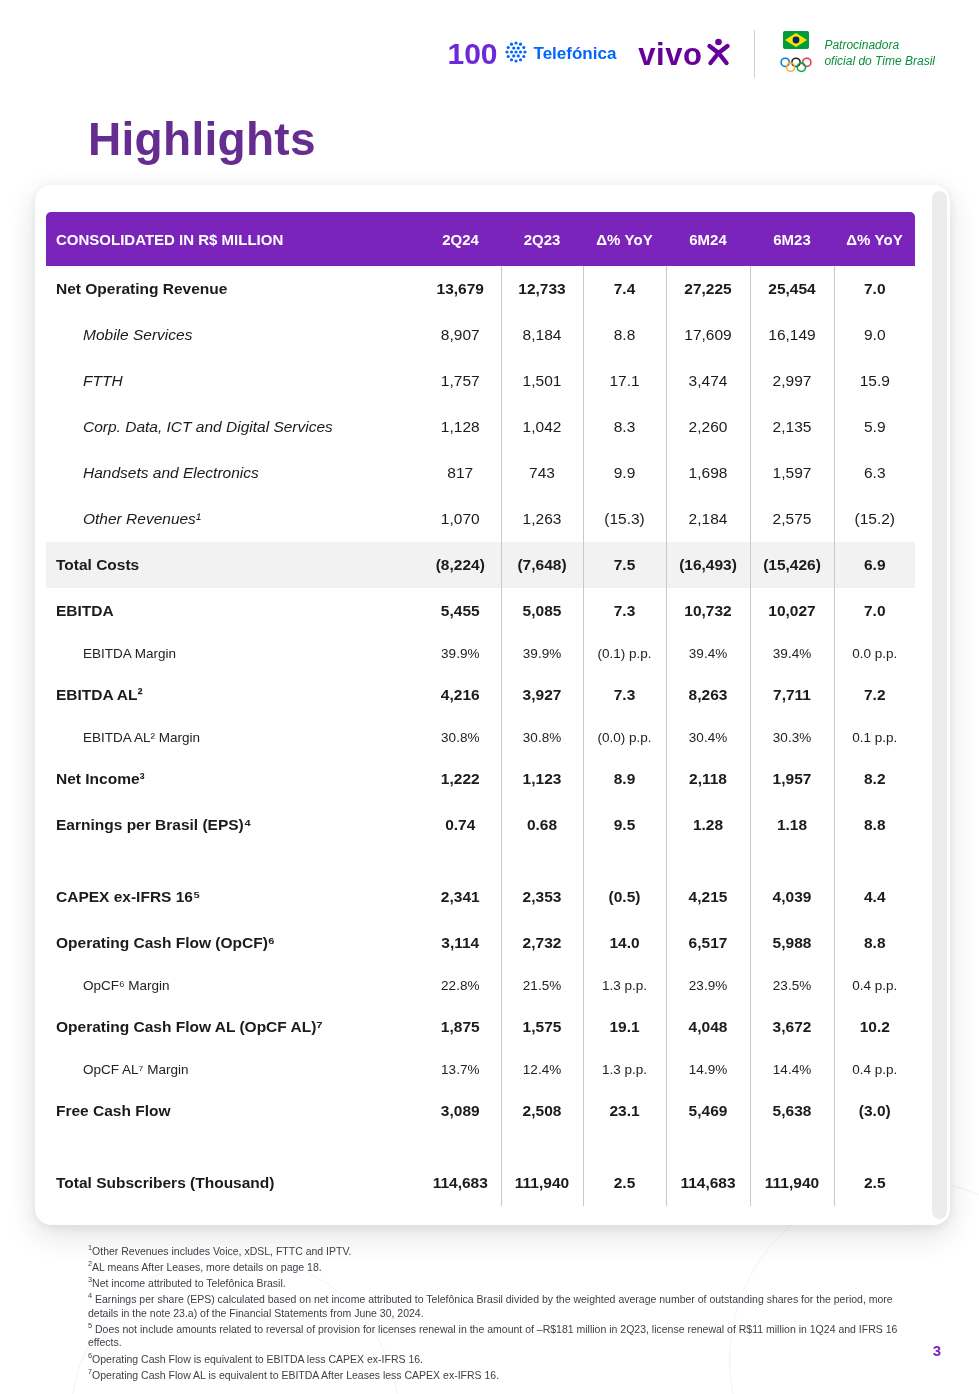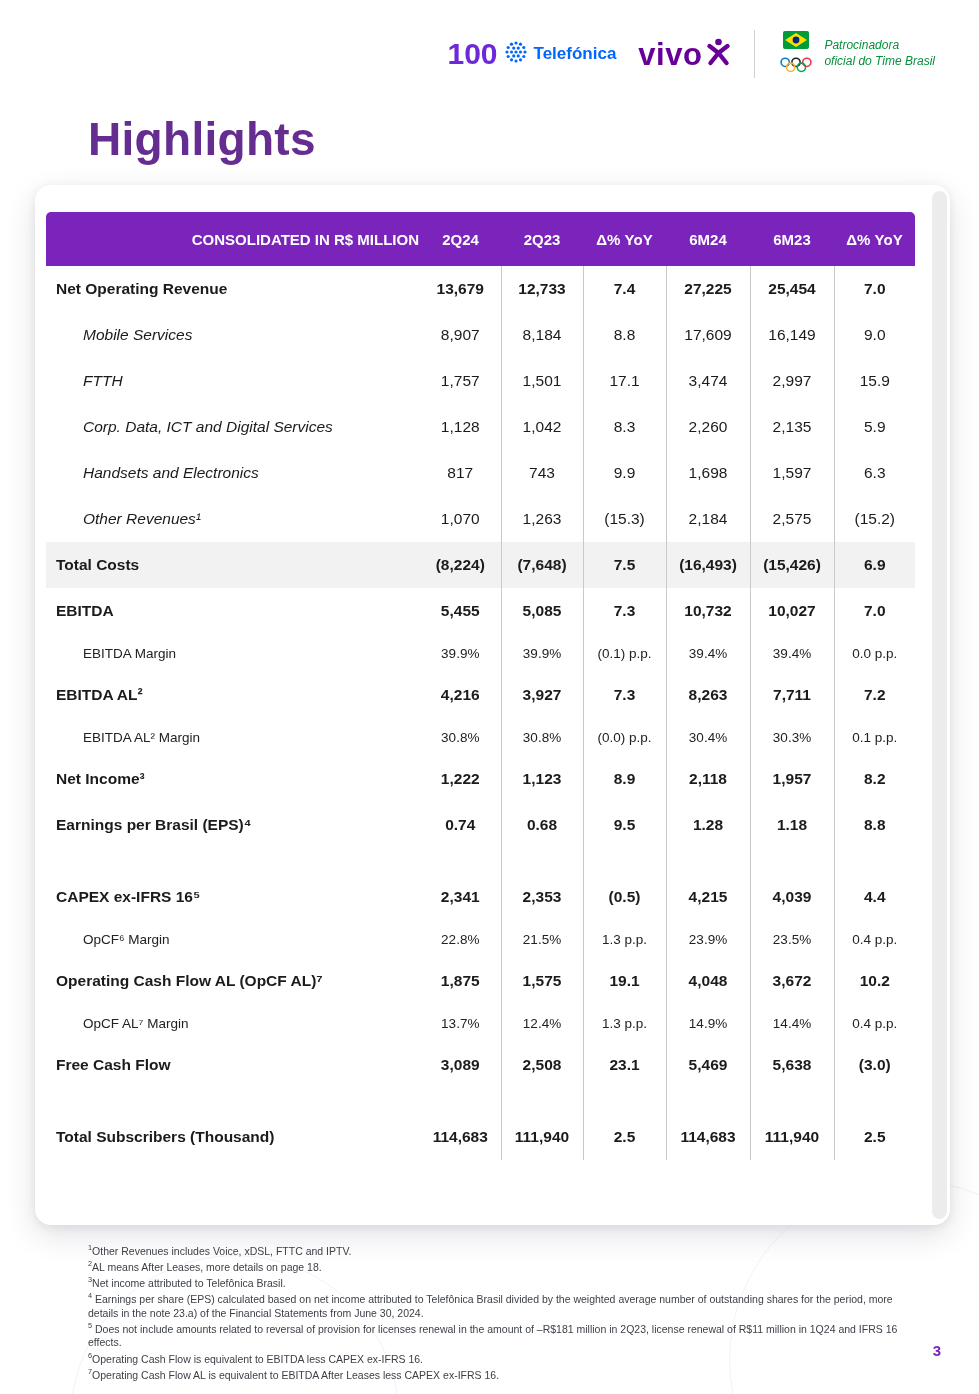--- a/index.html
+++ b/index.html
@@ -41,21 +41,21 @@
     padding: 27px 35px 0 11px;
   }
   .card-scrollbar {
     position: absolute; right: 3px; top: 6px; bottom: 6px; width: 15px;
     background: #ececec; border-radius: 8px;
   }
 
   
   .tbl { border-collapse: collapse; table-layout: fixed; width: 869px; }
   .tbl thead th { background: #7a24bc; color: #ffffff; height: 54px; font-size: 15px; font-weight: bold; }
-  .tbl thead th.label { text-align: right; padding-left: 10px; border-top-left-radius: 5px; }
+  .tbl thead th.label { text-align: left; padding-left: 10px; border-top-left-radius: 5px; }
   .tbl thead th.num { text-align: center; padding: 0 2px; }
   .tbl thead th:last-child { border-top-right-radius: 5px; }
   .tbl td { height: 46px; vertical-align: middle; font-size: 15.5px; padding: 0; }
   .tbl td.label { text-align: left; padding-left: 10px; }
   .tbl td.num { text-align: center; }
   .tbl td.num + td.num { border-left: 1px solid #c9c9c9; }
   .row-bold td { font-weight: bold; }
   .row-plain td.label { padding-left: 37px; font-style: italic; }
   .row-margin td { font-size: 13.5px; height: 38px; color: #222; }
   .row-margin td.label { padding-left: 37px; }
@@ -303,20 +303,29 @@
           </tr>
           <tr class="row-bold">
             <td class="label">CAPEX ex-IFRS 16⁵</td>
             <td class="num">2,341</td>
             <td class="num">2,353</td>
             <td class="num">(0.5)</td>
             <td class="num">4,215</td>
             <td class="num">4,039</td>
             <td class="num">4.4</td>
           </tr>
+          <tr class="row-bold">
+            <td class="label">Operating Cash Flow (OpCF)⁶</td>
+            <td class="num">3,114</td>
+            <td class="num">2,732</td>
+            <td class="num">14.0</td>
+            <td class="num">6,517</td>
+            <td class="num">5,988</td>
+            <td class="num">8.8</td>
+          </tr>
           <tr class="row-margin">
             <td class="label">OpCF⁶ Margin</td>
             <td class="num">22.8%</td>
             <td class="num">21.5%</td>
             <td class="num">1.3 p.p.</td>
             <td class="num">23.9%</td>
             <td class="num">23.5%</td>
             <td class="num">0.4 p.p.</td>
           </tr>
           <tr class="row-bold">

